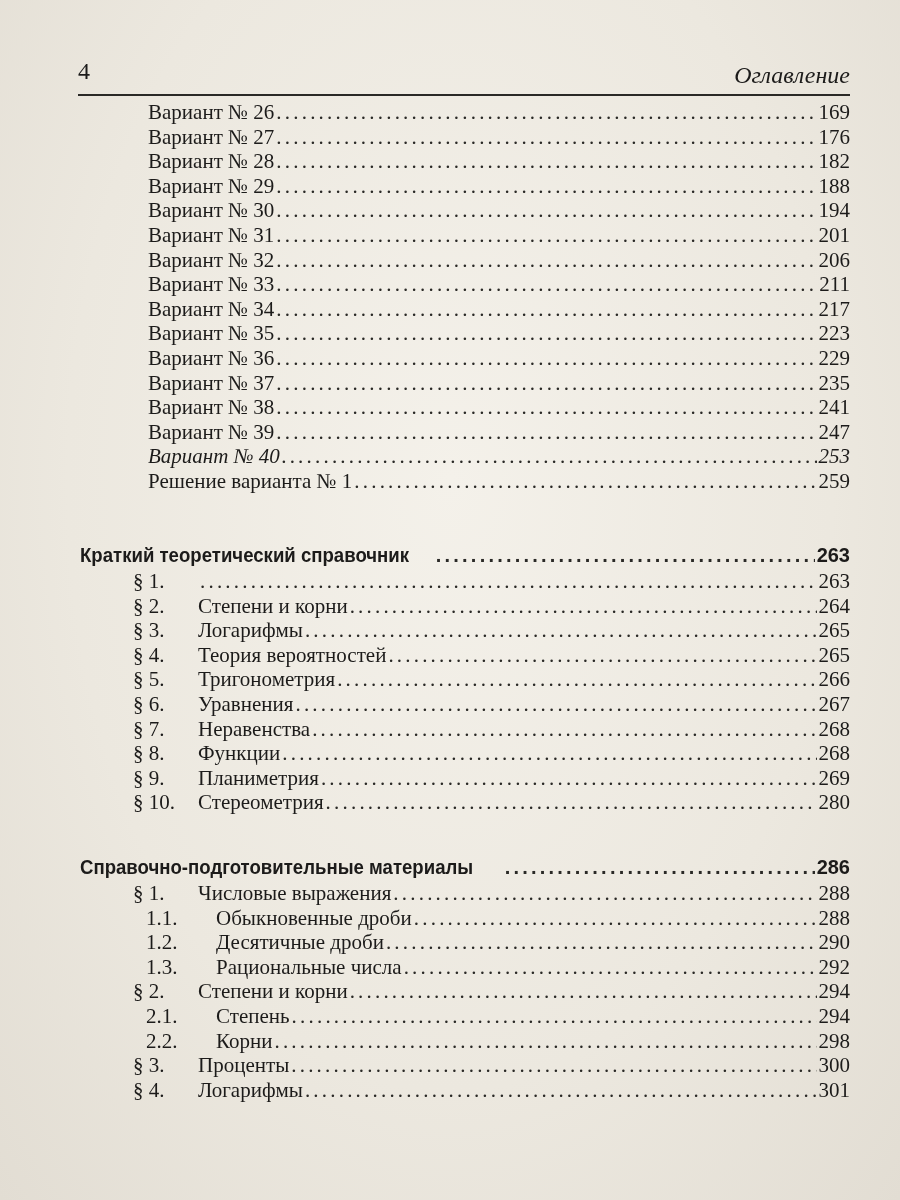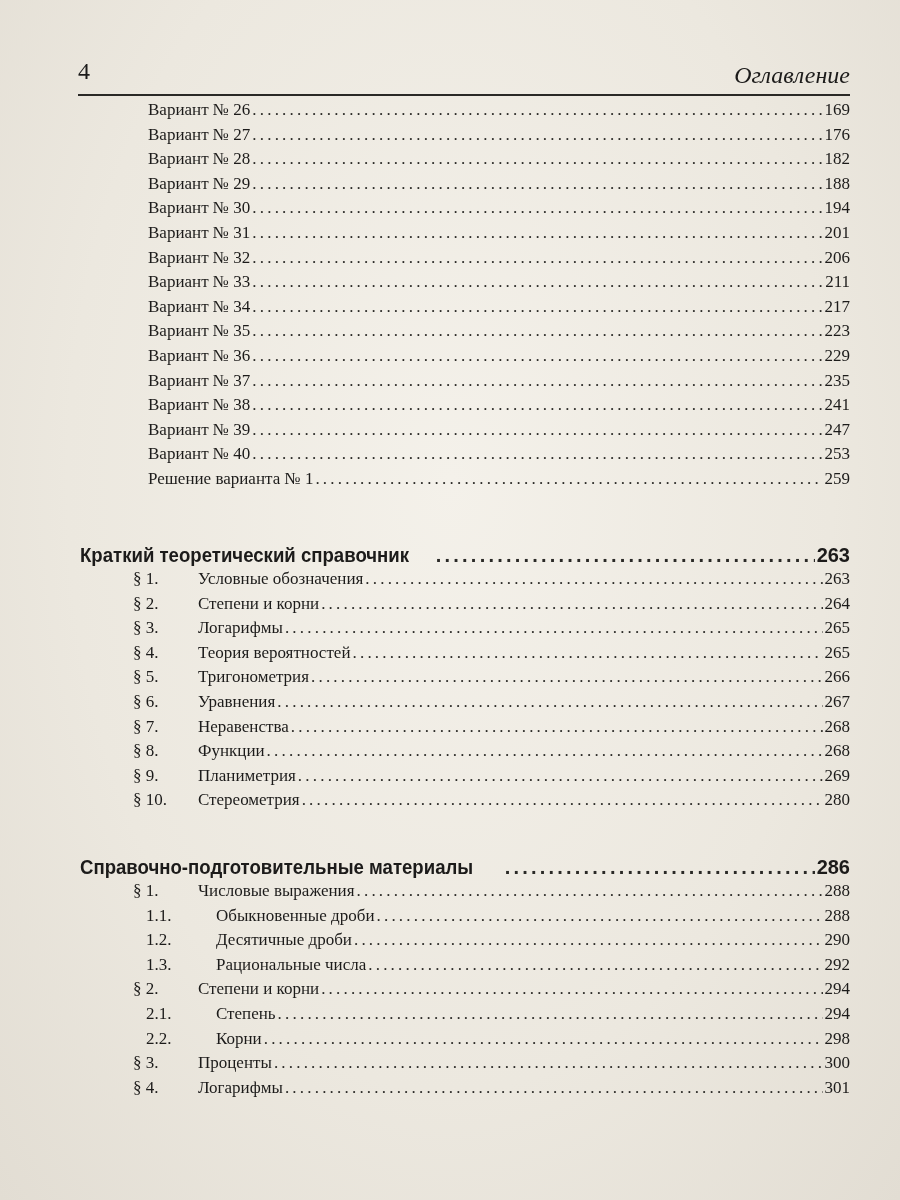--- a/index.html
+++ b/index.html
@@ -7,21 +7,21 @@
     width:900px; height:1200px; overflow:hidden;
     background: radial-gradient(ellipse at 50% 40%, #f4f1ea 0%, #ece8df 60%, #e2ddd3 100%);
     font-family: "Liberation Serif", "DejaVu Serif", serif;
     color:#1c1b1a;
     position:relative;
   }
   .header { position:absolute; left:78px; top:52px; width:772px; height:42px; border-bottom:2px solid #2a2926; }
   .page-num { position:absolute; left:0; top:6px; font-size:24px; }
   .running-title { position:absolute; right:0; top:10px; font-size:24px; font-style:italic; }
   .toc { position:absolute; left:0; top:0; width:900px; }
-  .row { position:absolute; display:flex; align-items:baseline; font-size:17px; white-space:nowrap; }
+  .row { position:absolute; display:flex; align-items:baseline; font-size:21px; white-space:nowrap; }
   .row .num { display:inline-block; }
   .row .label { display:inline-block; }
   .row .dots { flex:1; overflow:hidden; margin:0 2px; letter-spacing:3.2px; color:#2a2926; }
   .row .dots::before { content:"................................................................................................................................................................................................"; }
   .row .page { text-align:right; }
   .section { font-family: "Liberation Sans", "DejaVu Sans", sans-serif; font-weight:bold; font-size:20px; }
   .section .label { transform:scaleX(0.93); transform-origin:left; }
 </style>
 </head>
 <body>
@@ -95,38 +95,37 @@
     <div class="row" style="left: 148px; top: 395.2px; width: 702px;">
       <span class="label">Вариант № 38</span>
       <span class="dots"></span>
       <span class="page">241</span>
     </div>
     <div class="row" style="left: 148px; top: 419.8px; width: 702px; align-items: flex-end;">
       <span class="label">Вариант № 39</span>
       <span class="dots"></span>
       <span class="page">247</span>
     </div>
-    <div class="row" style="left: 148px; top: 444.4px; width: 702px;">
+    <div class="row" style="left: 148px; top: 444.4px; width: 702px; font-style: italic;">
       <span class="label">Вариант № 40</span>
       <span class="dots"></span>
       <span class="page">253</span>
     </div>
     <div class="row" style="left: 148px; top: 469px; width: 702px;">
       <span class="label">Решение варианта № 1</span>
       <span class="dots"></span>
       <span class="page">259</span>
     </div>
     <div class="row section" style="left: 80px; top: 544px; width: 770px;">
       <span class="label">Краткий теоретический справочник</span>
       <span class="dots"></span>
       <span class="page">263</span>
     </div>
     <div class="row" style="left: 133px; top: 569px; width: 717px;">
       <span class="num" style="width: 65px;">§ 1.</span>
-      <span class="label">Условные обозначения</span>
       <span class="dots"></span>
       <span class="page">263</span>
     </div>
     <div class="row" style="left: 133px; top: 593.6px; width: 717px;">
       <span class="num" style="width: 65px;">§ 2.</span>
       <span class="label">Степени и корни</span>
       <span class="dots"></span>
       <span class="page">264</span>
     </div>
     <div class="row" style="left: 133px; top: 618.2px; width: 717px;">

